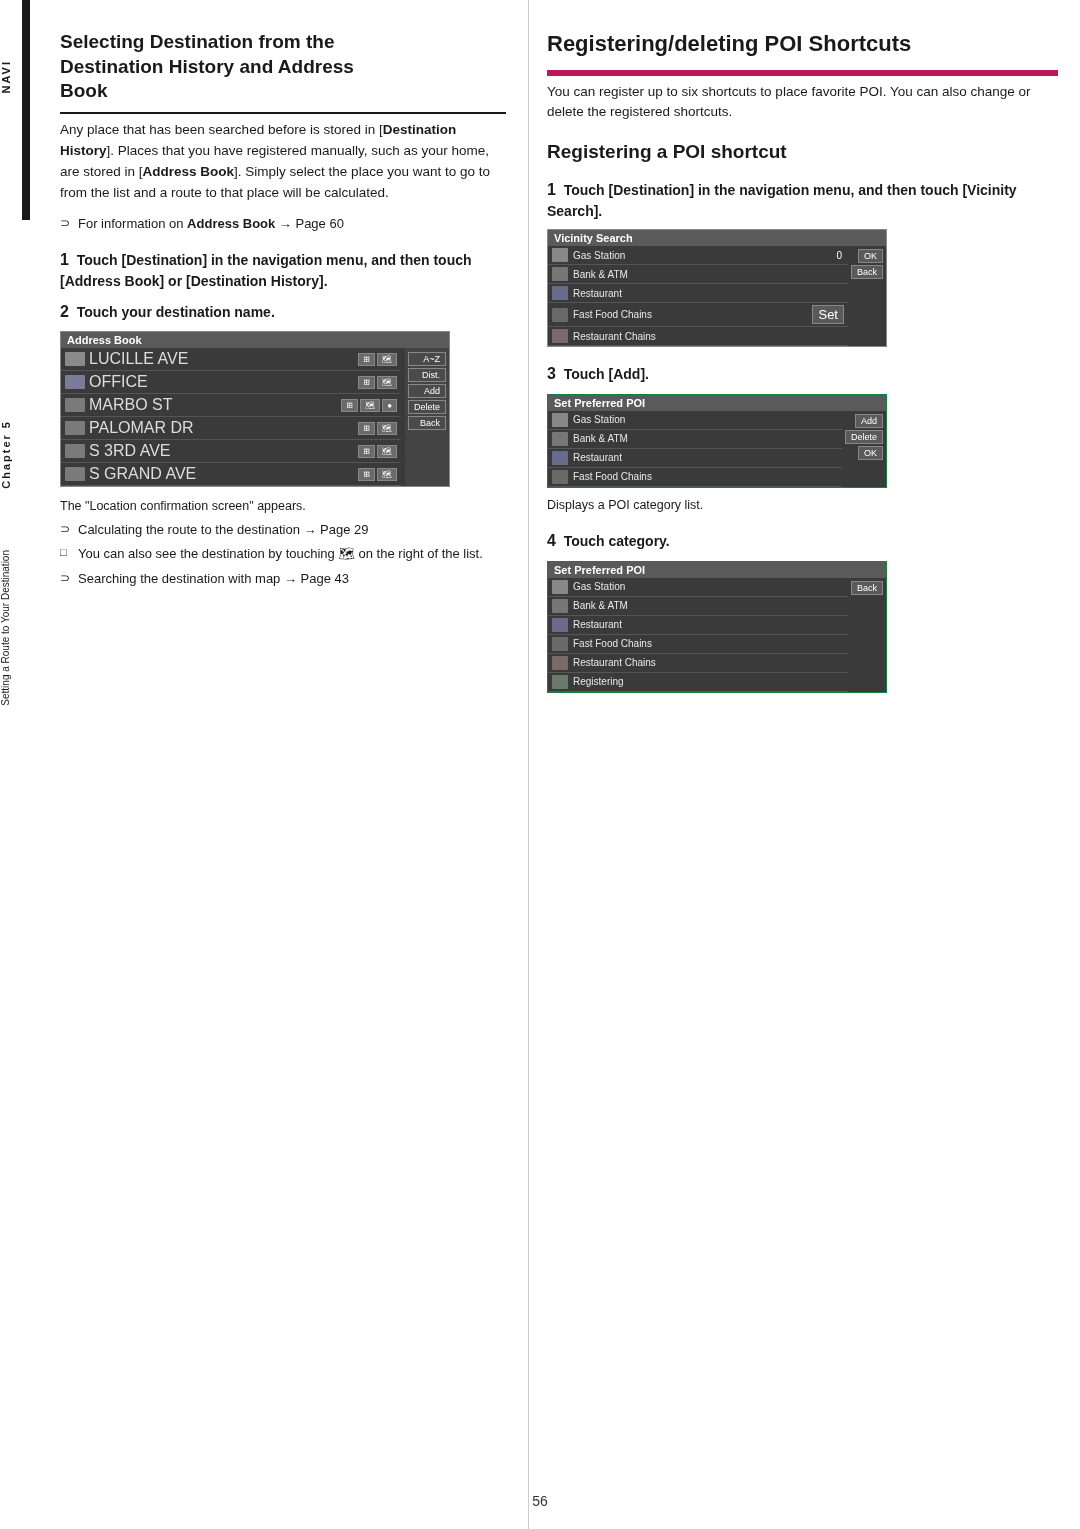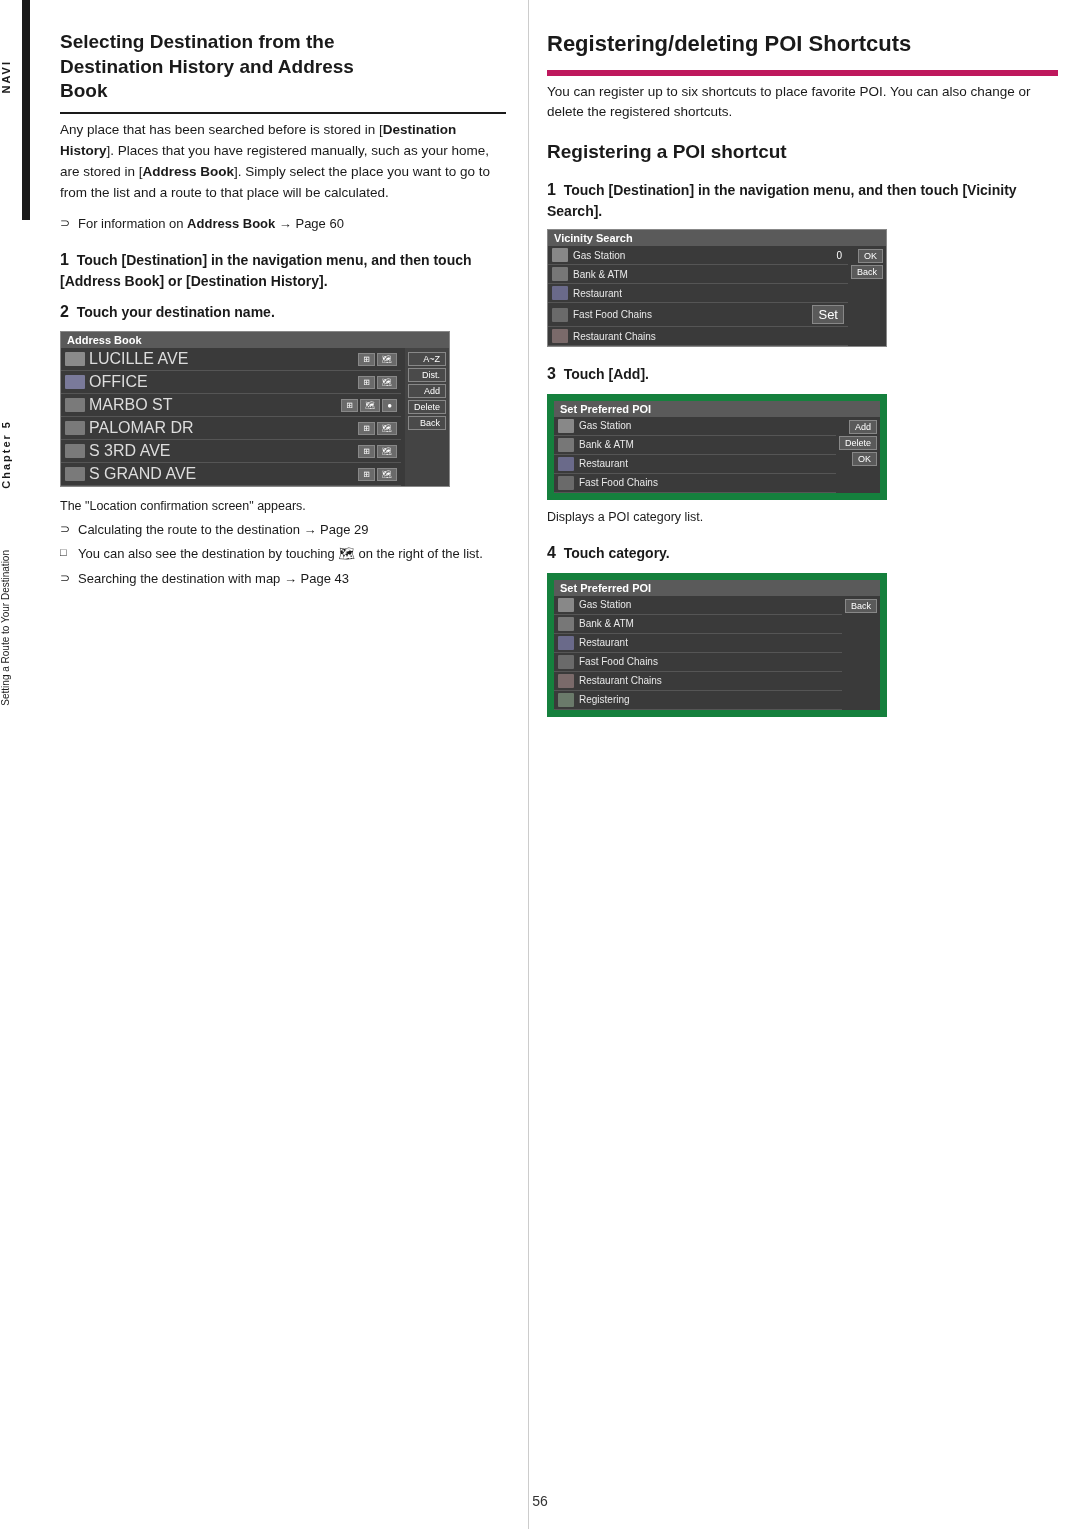--- a/index.html
+++ b/index.html
@@ -288,21 +288,21 @@
       background: #5a5a5a;
       color: #fff;
       font-size: 13px;
       padding: 1px 5px;
       border: 1px solid #888;
       margin-left: 3px;
     }
 
     
     .poi-box {
-      border: 7px solid #15803d;
+      border: 1px solid #15803d;
       background: #3a3a3a;
       margin: 8px 0;
       width: 100%;
       max-width: 340px;
       font-size: 10.5px;
     }
     .poi-header {
       background: #5a5a5a;
       color: #fff;
       padding: 2px 6px;

